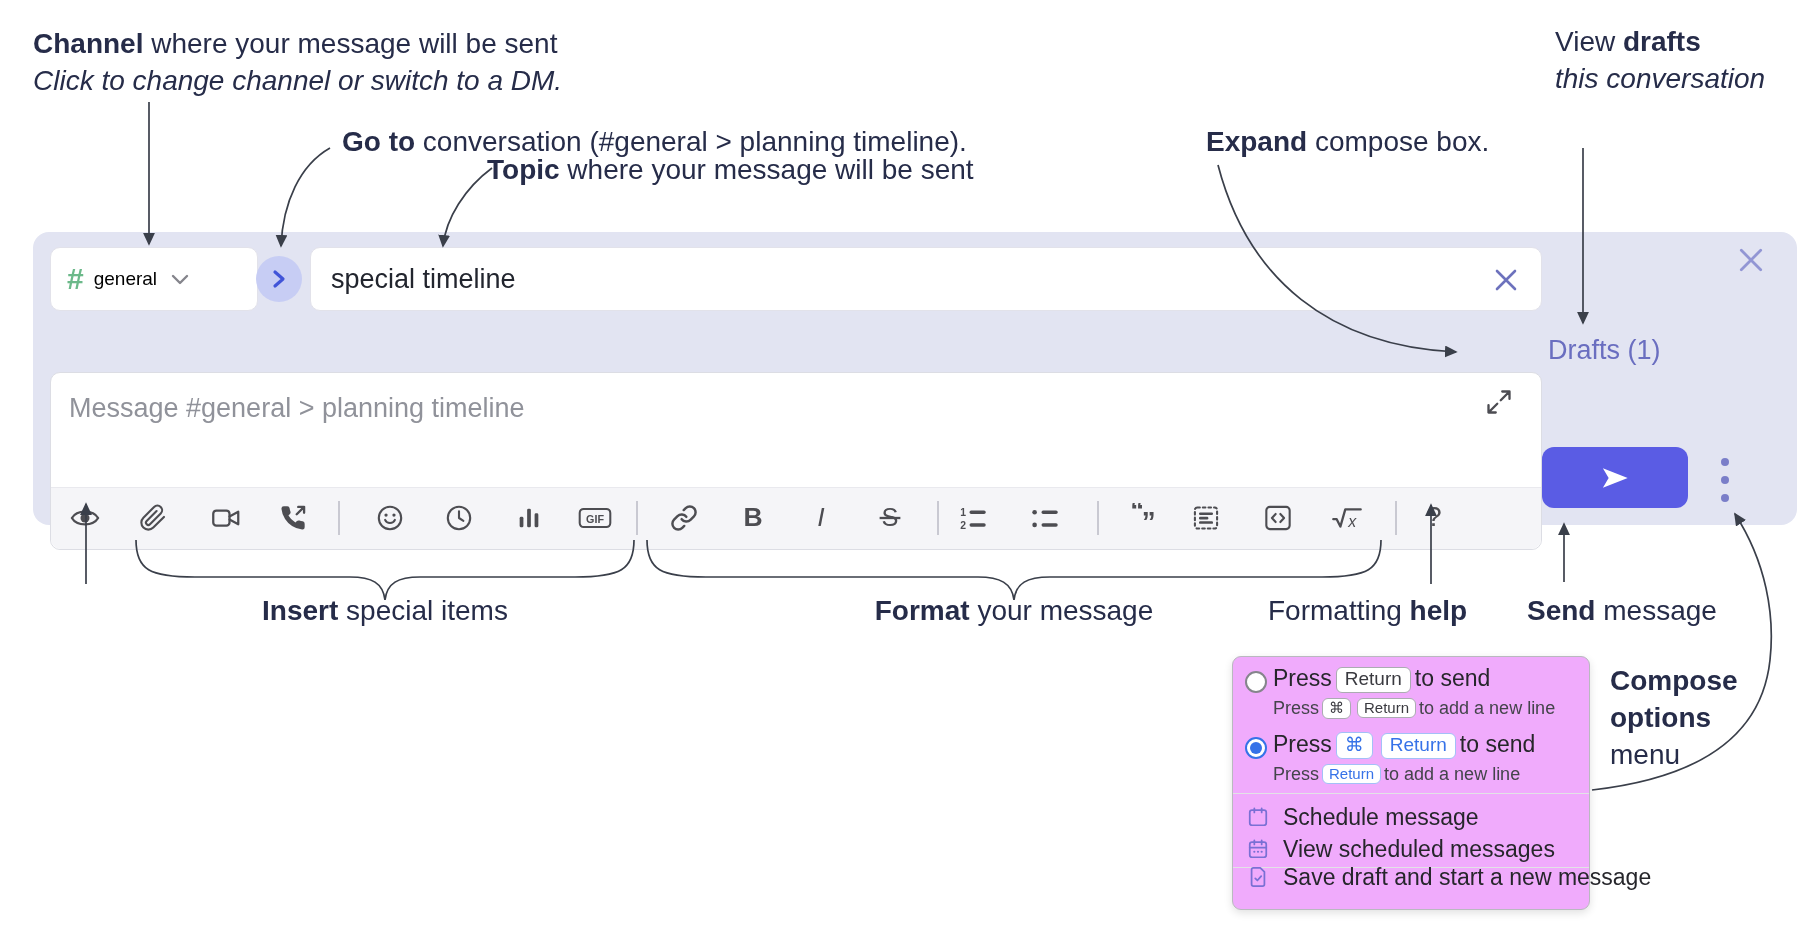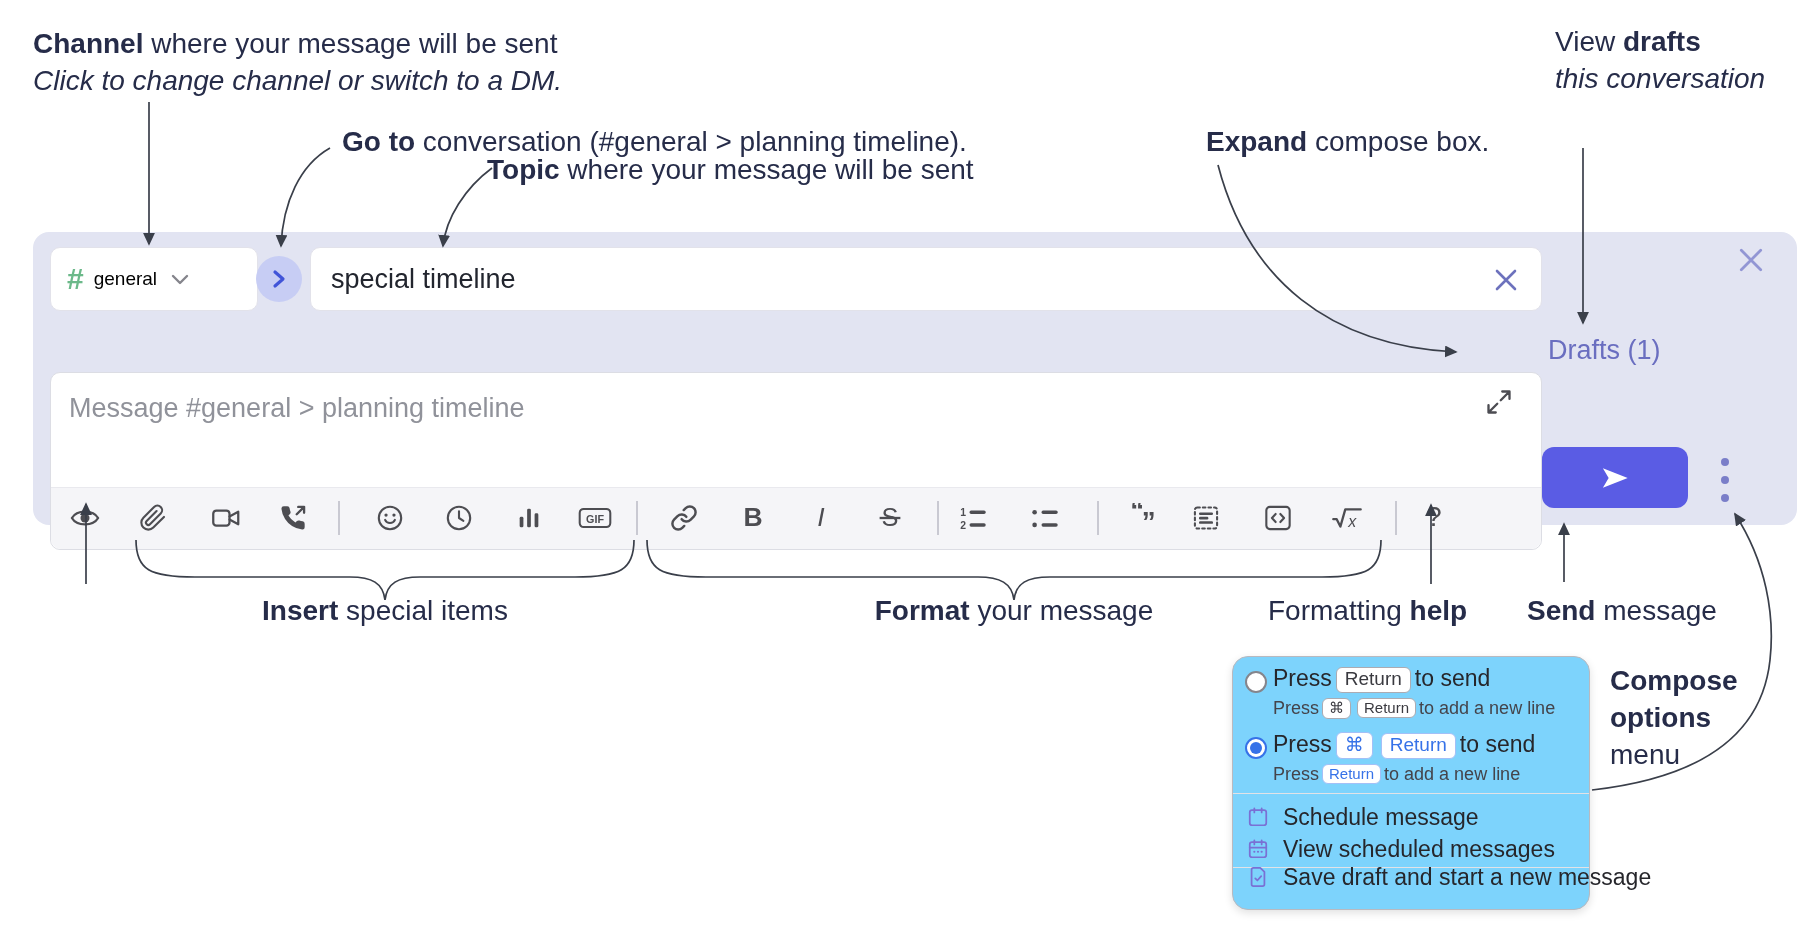--- a/index.html
+++ b/index.html
@@ -37,22 +37,22 @@
             display:flex;align-items:center;justify-content:center;cursor:pointer;}
   #dots-btn{left:1678px;top:226px;width:28px;height:44px;display:flex;flex-direction:column;
             align-items:center;justify-content:space-between;cursor:pointer;}
   #dots-btn i{width:8px;height:8px;border-radius:50%;background:#7a7ec9;}
   #compose-close{left:1700px;top:10px;width:36px;height:36px;display:flex;align-items:center;
                  justify-content:center;cursor:pointer;}
   #topic-clear{position:absolute;right:20px;top:17px;width:30px;height:30px;display:flex;
                align-items:center;justify-content:center;cursor:pointer;}
   #expand-btn{left:1434px;top:15px;width:28px;height:28px;cursor:pointer;}
   
-  #popup{left:1232px;top:656px;width:356px;height:252px;background:#7dd3fc;border:1.5px solid #b9b9bf;
-         border-radius:16px;box-shadow:0 3px 8px rgba(0,0,0,.12);z-index:10;}
+  #popup{left:1232px;top:656px;width:356px;height:252px;background:#f0abfc;border:1.5px solid #b9b9bf;
+         border-radius:9px;box-shadow:0 3px 8px rgba(0,0,0,.12);z-index:10;}
   .prow{position:absolute;left:40px;white-space:nowrap;font-size:23px;color:#26262b;}
   .psub{position:absolute;left:40px;white-space:nowrap;font-size:18px;color:#44444b;}
   .key{display:inline-block;border:1.5px solid #ababb2;border-radius:6px;background:#fff;
        padding:0px 8px 2px;font-size:19px;color:#3a3a40;margin:0 4px;vertical-align:1px;}
   .key.sm{font-size:15px;padding:0 6px 1px;margin:0 3px;}
   .key.blue{border-color:#a3c0f7;color:#3672e8;}
   .radio{position:absolute;left:12px;width:18px;height:18px;border-radius:50%;border:2px solid #85858c;
          background:#fff;cursor:pointer;}
   .radio.sel{border-color:#3672e8;}
   .radio.sel::after{content:"";position:absolute;left:3px;top:3px;width:12px;height:12px;

